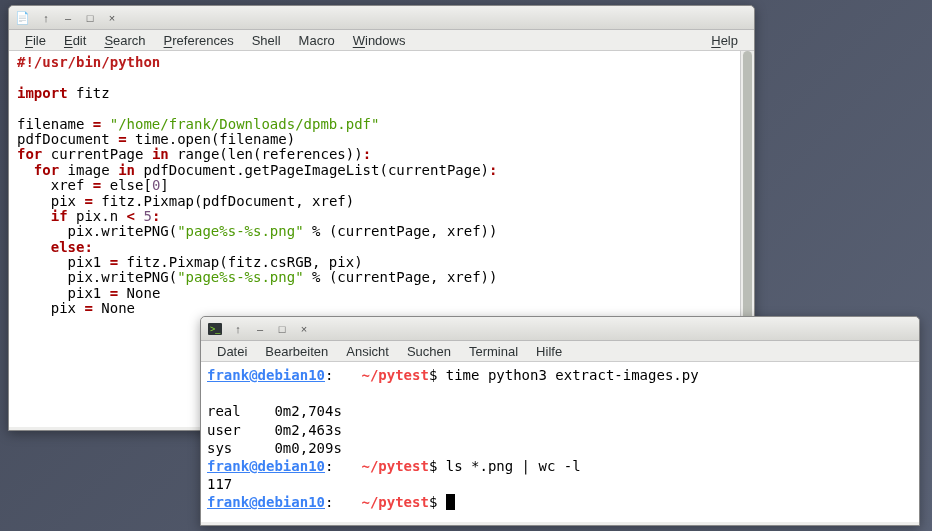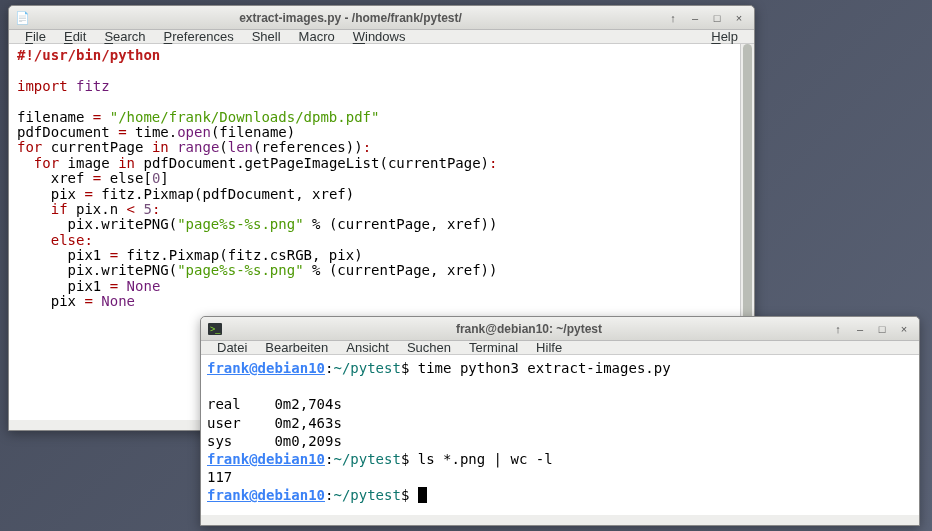--- a/index.html
+++ b/index.html
@@ -66,21 +66,21 @@
       display: inline-flex;
       align-items: center;
       justify-content: center;
       font-size: 11px;
       color: #555;
       border: 1px solid transparent;
       border-radius: 3px;
       cursor: pointer;
     }
     .menubar {
-      height: 14px;
+      height: 21px;
       background: #eeeeec;
       display: flex;
       align-items: center;
       padding: 0 8px;
       gap: 2px;
       font-size: 13px;
       border-bottom: 1px solid #ccc;
     }
     .menubar .menu-item {
       padding: 2px 8px;
@@ -95,22 +95,22 @@
       font-family: "DejaVu Sans Mono", monospace;
       font-size: 14px;
       line-height: 1.1;
       white-space: pre;
       color: #000;
       height: calc(100% - 48px);
       overflow: hidden;
       position: relative;
     }
     .kw-gray { color: #b91c1c; font-weight: bold; }
-    .kw-red { color: #a40000; font-weight: normal; }
-    .kw-blue { color: #701a75; }
+    .kw-red { color: #a40000; font-weight: bold; }
+    .kw-blue { color: #000000; }
     .kw-green { color: #4e9a06; }
     .kw-magenta { color: #75507b; }
     .scrollbar {
       position: absolute;
       right: 0;
       top: 0;
       width: 14px;
       height: 100%;
       background: #eeeeec;
       border-left: 1px solid #ccc;
@@ -126,36 +126,35 @@
       background: #fff;
       padding: 4px 6px;
       font-family: "DejaVu Sans Mono", monospace;
       font-size: 14px;
       line-height: 1.3;
       white-space: pre;
       color: #000;
       height: calc(100% - 48px);
     }
     .prompt-user { color: #3b82f6; font-weight: bold; text-decoration: underline; }
-    .prompt-path { color: #0f766e; font-weight: normal; }
+    .prompt-path { color: #ef4444; font-weight: bold; margin-left: 28px; }
     .cursor-block {
       display: inline-block;
       width: 9px;
       height: 16px;
       background: #000;
       vertical-align: text-bottom;
     }
   </style>
 </head>
 <body>
 
 <div class="window editor-window">
   <div class="titlebar">
     <span class="titlebar-icon">📄</span>
-    <span class="titlebar-title">extract-images.py - /home/frank/pytest/</span>
     <div class="titlebar-buttons">
       <span class="tbtn">↑</span>
       <span class="tbtn">–</span>
       <span class="tbtn">□</span>
       <span class="tbtn">×</span>
     </div>
   </div>
   <div class="menubar">
     <span class="menu-item"><span class="underline">F</span>ile</span>
     <span class="menu-item"><span class="underline">E</span>dit</span>
@@ -188,21 +187,20 @@
 </div>
 
 <div class="window terminal-window">
   <div class="titlebar">
     <span class="titlebar-icon">
       <svg width="16" height="16" viewBox="0 0 16 16">
           <rect x="1" y="2" width="14" height="12" rx="1" fill="#2e3436"></rect>
           <text x="3" y="11" font-size="9" fill="#8ae234">&gt;_</text>
         </svg>
     </span>
-    <span class="titlebar-title">frank@debian10: ~/pytest</span>
     <div class="titlebar-buttons">
       <span class="tbtn">↑</span>
       <span class="tbtn">–</span>
       <span class="tbtn">□</span>
       <span class="tbtn">×</span>
     </div>
   </div>
   <div class="menubar">
     <span class="menu-item">Datei</span>
     <span class="menu-item">Bearbeiten</span>

